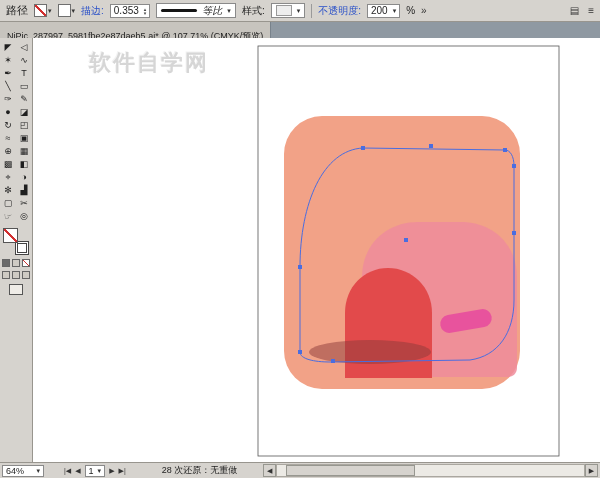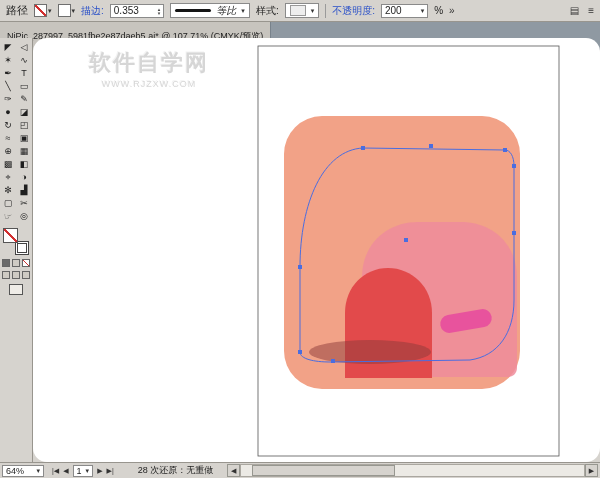--- a/index.html
+++ b/index.html
@@ -17,21 +17,21 @@
     background:var(--chrome);border-bottom:1px solid var(--chromeBorder);
     display:flex;align-items:center;gap:6px;padding:0 6px;font-size:10px;color:#1d1d1d;
     box-sizing:border-box;white-space:nowrap;justify-content:center;
   }
   .obj-type{font-size:11px;}
   .swatch-btn{display:flex;align-items:center;gap:1px;}
   .sw{width:13px;height:13px;border:1px solid #6f6f6f;background:#fff;display:inline-block;box-sizing:border-box;}
   .sw.fill-none{background:linear-gradient(45deg,transparent 43%,#d23030 43%,#d23030 57%,transparent 57%),#fff;}
   .caret{font-size:7px;color:#333;line-height:1;}
   .link{color:var(--link);cursor:pointer;}
-  .spinbox{background:#fff;border:1px solid #8a8a8a;height:14px;display:flex;align-items:center;padding:0 3px;gap:19px;box-sizing:border-box;}
+  .spinbox{background:#fff;border:1px solid #8a8a8a;height:14px;display:flex;align-items:center;padding:0 3px;gap:5px;box-sizing:border-box;}
   .spin{display:flex;flex-direction:column;font-size:5px;line-height:4px;color:#444;}
   .dropdown{background:#fff;border:1px solid #8a8a8a;height:15px;display:flex;align-items:center;padding:0 4px;gap:5px;box-sizing:border-box;font-style:italic;}
   .profile-line{width:36px;height:3px;background:#151515;border-radius:2px;}
   .profile-line.thin{height:1px;}
   .style-chip{width:14px;height:9px;background:#eee;border:1px solid #999;}
   .vsep{width:1px;height:14px;background:#9a9a9a;}
   .right-icons{margin-left:auto;display:flex;gap:9px;font-size:10px;color:#333;}
 
   
   .tab-bar{
@@ -55,40 +55,40 @@
   .fs-stroke{position:absolute;right:0;bottom:0;width:14px;height:14px;border:3px double #444;background:#fff;box-sizing:border-box;}
   .fs-fill{position:absolute;left:0;top:0;width:15px;height:15px;border:1px solid #555;box-sizing:border-box;
     background:linear-gradient(45deg,transparent 43%,#d23030 43%,#d23030 57%,transparent 57%),#fff;}
   .mini-row{display:flex;gap:2px;margin-top:4px;}
   .mini{width:8px;height:8px;border:1px solid #666;background:#cfcbc4;box-sizing:border-box;}
   .mini.dark{background:#6b6b6b;}
   .mini.slash{background:linear-gradient(45deg,transparent 42%,#c33 42%,#c33 58%,transparent 58%),#fff;}
   .screen-mode{width:12px;height:9px;border:1px solid #555;background:#efece7;margin-top:5px;}
 
   
-  .canvas{position:absolute;left:33px;top:38px;right:0;bottom:16px;background:var(--canvas);overflow:hidden;border-radius:14px;}
+  .canvas{position:absolute;left:33px;top:38px;right:0;bottom:16px;background:var(--canvas);overflow:hidden;}
   .watermark{position:absolute;left:56px;top:10px;text-align:center;color:var(--watermark);
     text-shadow:1px 1px 0 #fff,-1px -1px 0 #f3f3f3;z-index:1;user-select:none;}
   .wm-cn{font-size:22px;font-weight:bold;letter-spacing:2px;}
   .wm-url{font-size:9px;letter-spacing:1px;margin-top:1px;}
   .artwork-svg{position:absolute;left:0;top:0;z-index:2;}
   .artboard{fill:#ffffff;stroke:var(--artboardLine);stroke-width:0.8;}
   .peach{fill:var(--peach);}
   .mailbox-body{fill:var(--bodyPink);opacity:0.85;}
   .mailbox-dome{fill:var(--domeRed);}
   .mailbox-base{fill:var(--baseDark);opacity:0.5;}
   .mailbox-flag{fill:var(--flagMagenta);}
   .selpath{fill:none;stroke:var(--selection);stroke-width:1;}
   .anchor{fill:var(--selection);stroke:none;}
 
   
   .status-bar{
     position:absolute;bottom:0;left:0;right:0;height:16px;box-sizing:border-box;
     background:var(--chrome);border-top:1px solid var(--chromeBorder);
-    display:flex;align-items:center;font-size:9px;color:#1d1d1d;padding:0 2px;gap:8px;white-space:nowrap;
+    display:flex;align-items:center;font-size:9px;color:#1d1d1d;padding:0 2px;gap:20px;white-space:nowrap;
   }
   .zoom-box{background:#fff;border:1px solid #8a8a8a;height:12px;width:42px;box-sizing:border-box;
     display:flex;align-items:center;justify-content:space-between;padding:0 3px;}
   .nav{display:flex;gap:4px;align-items:center;}
   .nav-btn{font-size:7px;color:#333;}
   .page-box{background:#fff;border:1px solid #8a8a8a;height:12px;box-sizing:border-box;display:flex;align-items:center;gap:4px;padding:0 3px;}
   .status-msg{margin-left:16px;}
   .hscroll{flex:1;display:flex;align-items:center;height:13px;margin-left:6px;}
   .sb-btn{width:13px;height:13px;box-sizing:border-box;background:var(--chrome);border:1px solid #979790;
     font-size:7px;line-height:11px;text-align:center;color:#333;}
@@ -192,21 +192,20 @@
       <span class="mini"></span>
       <span class="mini"></span>
       <span class="mini"></span>
     </div>
     <div class="screen-mode"></div>
   </div>
 
   <div class="canvas">
     <div class="watermark">
       <div class="wm-cn">软件自学网</div>
-      <div class="wm-url">WWW.RJZXW.COM</div>
     </div>
 
     <svg class="artwork-svg" width="567" height="424" viewBox="0 0 567 424">
 
       <rect class="artboard" x="225" y="8" width="301" height="410"></rect>
 
       <rect class="peach" x="251" y="78" width="236" height="273" rx="38"></rect>
 
       <path class="mailbox-body" d="M329,339 L329,239 C329,206 354,184 385,184 L428,184 C459,184 484,206 484,239 L484,330 C484,335 480,339 475,339 Z"></path>
 

